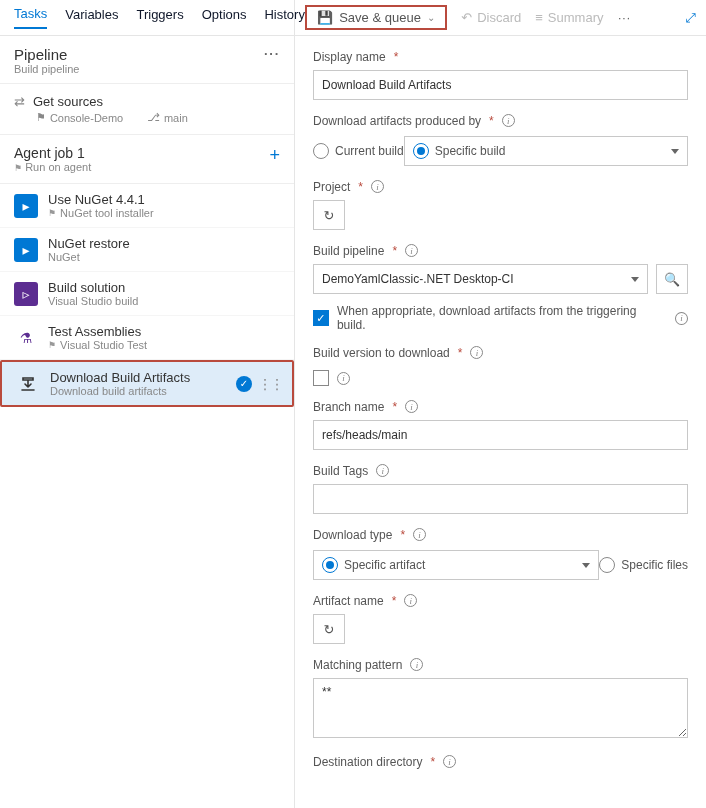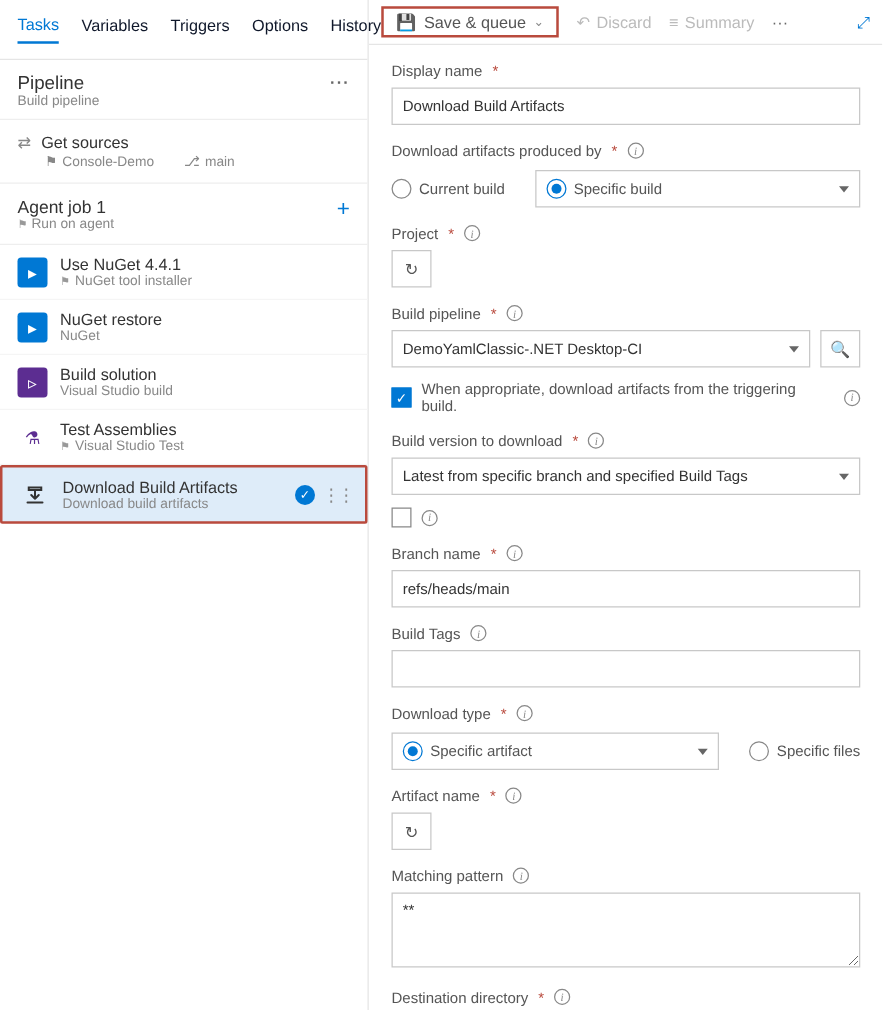--- a/index.html
+++ b/index.html
@@ -2,21 +2,21 @@
 <html><head>
 <meta charset="utf-8">
 <style>
 * { box-sizing: border-box; margin: 0; padding: 0; }
 body { font-family: "Segoe UI", sans-serif; font-size: 13px; color: #333; background: #fff; width: 706px; height: 808px; overflow: hidden; }
 .container { display: flex; height: 100%; }
 .left { width: 295px; border-right: 1px solid #e5e5e5; display: flex; flex-direction: column; }
 .right { flex: 1; display: flex; flex-direction: column; overflow: hidden; }
 
 
-.tabnav { display: flex; align-items: center; height: 48px; padding: 0 14px; gap: 18px; border-bottom: 1px solid #e5e5e5; font-size: 13px; }
+.tabnav { display: flex; align-items: center; height: 36px; padding: 0 14px; gap: 18px; border-bottom: 1px solid #e5e5e5; font-size: 13px; }
 .tabnav .tab { color: #0f172a; cursor: pointer; padding-bottom: 6px; }
 .tabnav .tab.active { color: #0078d4; border-bottom: 2px solid #0078d4; font-weight: 400; }
 
 
 .pipeline-hdr { padding: 10px 14px 8px; border-bottom: 1px solid #eee; display: flex; justify-content: space-between; align-items: flex-start; }
 .pipeline-hdr .title { font-size: 15px; color: #333; }
 .pipeline-hdr .sub { font-size: 11px; color: #888; }
 .dots { color: #666; cursor: pointer; letter-spacing: 1px; font-weight: bold; }
 
 
@@ -55,21 +55,21 @@
 .form { padding: 14px 18px 20px; overflow-y: auto; flex: 1; }
 .fld { margin-bottom: 14px; }
 .lbl { font-size: 12px; color: #555; display: flex; align-items: flex-start; gap: 8px; margin-bottom: 6px; }
 .req { color: #b94a3d; }
 .info { width: 13px; height: 13px; border: 1px solid #888; border-radius: 50%; display: inline-flex; align-items: center; justify-content: center; font-size: 9px; color: #888; font-style: italic; font-family: serif; }
 .txt { width: 100%; height: 30px; border: 1px solid #c8c8c8; padding: 0 8px; font-size: 12px; color: #333; font-family: inherit; }
 .sel-row { display: flex; gap: 8px; align-items: stretch; }
 .sel { flex: 1; height: 30px; border: 1px solid #c8c8c8; padding: 0 24px 0 8px; font-size: 12px; display: flex; align-items: center; position: relative; background: #fff; cursor: pointer; }
 .sel::after { content: ""; position: absolute; right: 8px; top: 12px; border-left: 4px solid transparent; border-right: 4px solid transparent; border-top: 5px solid #666; }
 .icnbtn { width: 32px; height: 30px; border: 1px solid #c8c8c8; display: flex; align-items: center; justify-content: center; cursor: pointer; color: #555; }
-.radio-row { display: flex; gap: 24px; align-items: center; margin-top: 8px; }
+.radio-row { display: flex; align-items: center; margin-top: 8px; }
 .radio { display: flex; align-items: center; gap: 6px; cursor: pointer; font-size: 12px; color: #555; }
 .radio .rdot { width: 16px; height: 16px; border: 1px solid #888; border-radius: 50%; display: flex; align-items: center; justify-content: center; }
 .radio.sel .rdot { border-color: #0078d4; }
 .radio.sel .rdot::after { content: ""; width: 8px; height: 8px; background: #0078d4; border-radius: 50%; }
 .chk-row { display: flex; align-items: center; gap: 8px; font-size: 12px; color: #555; margin-top: 10px; }
 .chkbox { width: 16px; height: 16px; border: 1px solid #888; display: flex; align-items: center; justify-content: center; cursor: pointer; font-size: 11px; color: #fff; }
 .chkbox.on { background: #0078d4; border-color: #0078d4; }
 textarea.txt { height: 60px; padding: 6px 8px; resize: both; }
 
 
@@ -257,21 +257,20 @@
           <span class="info">i</span>
         </div>
       </div>
 
       <div class="fld">
         <div class="lbl">
             <span>Build version to download</span>
             <span class="req">*</span>
             <span class="info">i</span>
           </div>
-        <div class="sel">Latest from specific branch and specified Build Tags</div>
         <div class="chk-row">
           <span class="chkbox"></span>
           <span class="info">i</span>
         </div>
       </div>
 
       <div class="fld">
         <div class="lbl">
             <span>Branch name</span>
             <span class="req">*</span>

